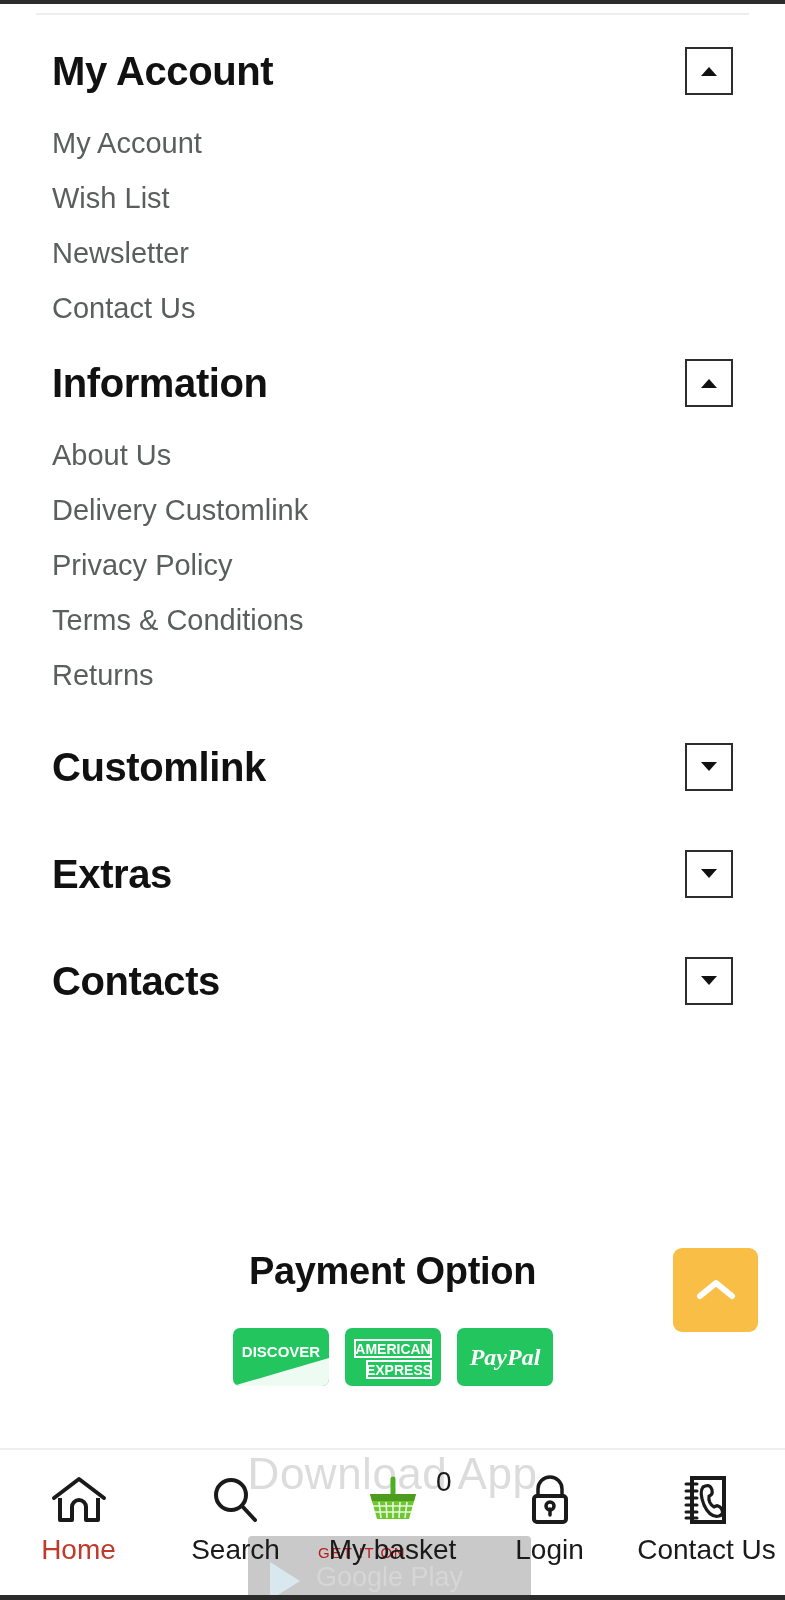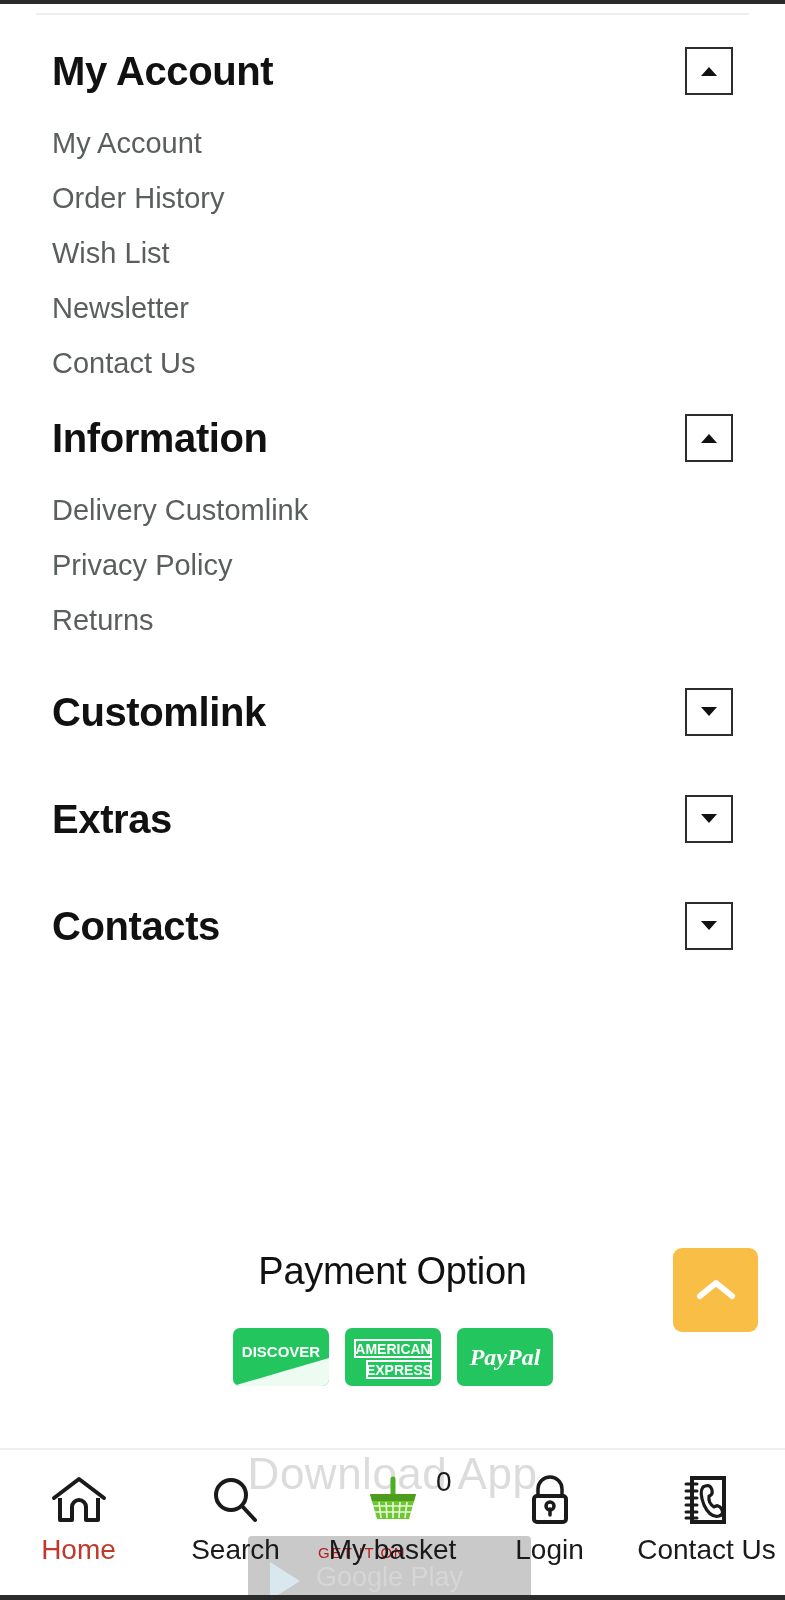--- a/index.html
+++ b/index.html
@@ -119,21 +119,21 @@
   
   .pay-block {
     position: absolute;
     top: 1226px;
     left: 0;
     width: 785px;
     text-align: center;
   }
   .pay-title {
     font-size: 38px;
-    font-weight: 400;
+    font-weight: 700;
     color: #111111;
     letter-spacing: -0.3px;
     line-height: 1;
     padding-top: 22px;
   }
   .pay-cards {
     margin-top: 38px;
     display: flex;
     justify-content: center;
     align-items: center;
@@ -281,37 +281,38 @@
 
     <div class="acc-section">
       <div class="acc-head">
         <div class="acc-title">My Account</div>
         <div class="acc-toggle">
           <span class="caret up"></span>
         </div>
       </div>
       <div class="acc-body">
         <a class="acc-link">My Account</a>
-        <a class="acc-link">Order History</a>
         <a class="acc-link">Wish List</a>
         <a class="acc-link">Newsletter</a>
         <a class="acc-link">Contact Us</a>
       </div>
     </div>
 
     <div class="acc-section">
       <div class="acc-head">
         <div class="acc-title">Information</div>
         <div class="acc-toggle">
           <span class="caret up"></span>
         </div>
       </div>
       <div class="acc-body">
+        <a class="acc-link">About Us</a>
         <a class="acc-link">Delivery Customlink</a>
         <a class="acc-link">Privacy Policy</a>
+        <a class="acc-link">Terms &amp; Conditions</a>
         <a class="acc-link">Returns</a>
       </div>
     </div>
 
     <div class="acc-section">
       <div class="acc-head" style="height:107px;">
         <div class="acc-title">Customlink</div>
         <div class="acc-toggle">
           <span class="caret down"></span>
         </div>

